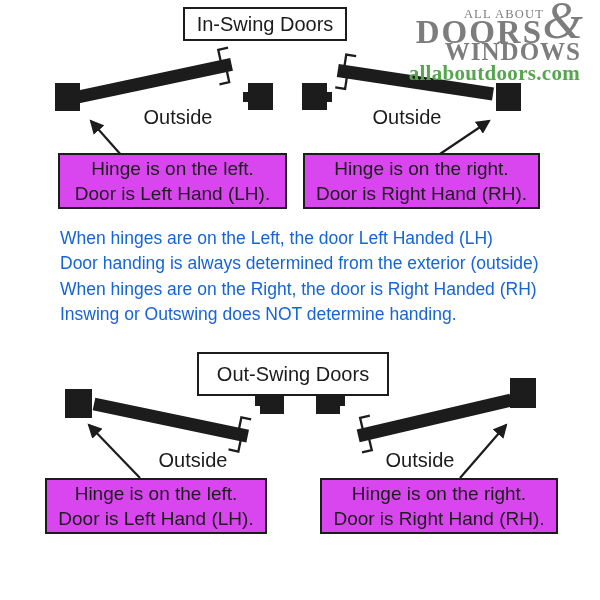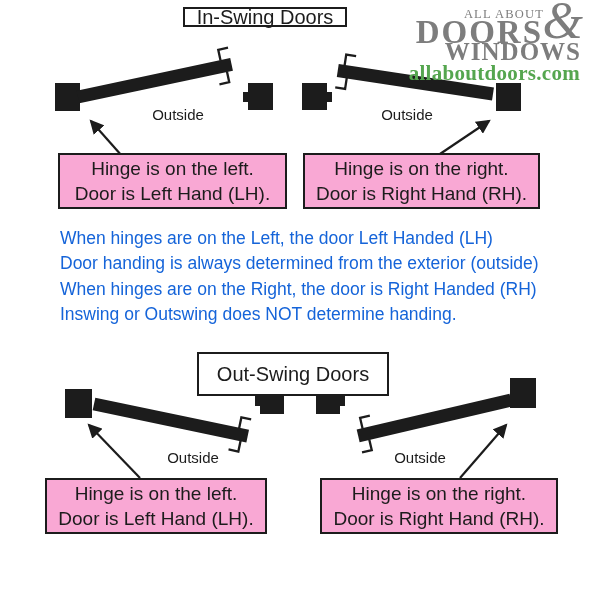--- a/index.html
+++ b/index.html
@@ -2,24 +2,24 @@
 <html><head>
 <meta charset="utf-8">
 <style>
   html,body{margin:0;padding:0;background:#fff;}
   body{width:600px;height:600px;position:relative;overflow:hidden;
        font-family:"Liberation Sans",sans-serif;color:#1c1c1c;}
   .abs{position:absolute;}
   .titlebox{border:2px solid #1c1c1c;background:#fff;display:flex;
             align-items:center;justify-content:center;
             font-size:20px;box-sizing:border-box;}
-  .captionbox{border:2px solid #1c1c1c;background:#f9a8d4;box-sizing:border-box;
+  .captionbox{border:2px solid #1c1c1c;background:#d946ef;box-sizing:border-box;
               display:flex;flex-direction:column;align-items:center;justify-content:center;
               font-size:19px;line-height:25px;text-align:center;}
-  .outside{font-size:15px;text-align:center;width:90px;}
+  .outside{font-size:20px;text-align:center;width:90px;}
   .note{width:530px;font-size:17.5px;line-height:25.4px;}
   .logo{width:140px;height:80px;font-family:"Liberation Serif",serif;}
   .logo .part{position:absolute;white-space:nowrap;}
   .logo .allabout{right:37px;top:3px;font-size:12.5px;letter-spacing:1.2px;}
   .logo .amp{right:-2px;top:-13px;font-size:52px;font-style:italic;}
   .logo .doors{right:38px;top:10px;font-size:33px;font-weight:bold;letter-spacing:2px;}
   .logo .windows{right:0px;top:34px;font-size:25px;font-weight:bold;letter-spacing:1px;}
   .logo .site{right:1px;top:57px;font-size:21px;font-weight:bold;letter-spacing:0.3px;}
   svg{position:absolute;left:0;top:0;}
 </style>
@@ -71,21 +71,21 @@
     <rect x="340" y="396" width="5" height="10"></rect>
     <g transform="translate(511,400) rotate(166.8)">
       <rect x="0" y="-6.5" width="157" height="13"></rect>
       <path d="M147,-6 V-17 H157 M151,6 V17 H141" fill="none" stroke="#1c1c1c" stroke-width="2.3"></path>
     </g>
     <rect x="510" y="378" width="26" height="30"></rect>
     <line x1="460" y1="478" x2="506" y2="425" stroke="#1c1c1c" stroke-width="2.2" marker-end="url(#ah)"></line>
   </g>
 </svg>
 
-<div class="abs titlebox" style="left:183px;top:7px;width:164px;height:20px;">
+<div class="abs titlebox" style="left:183px;top:7px;width:164px;height:34px;">
   <span>In-Swing Doors</span>
 </div>
 
 <div class="abs outside" style="left:133px;top:106px;">Outside</div>
 <div class="abs outside" style="left:362px;top:106px;">Outside</div>
 
 <div class="abs captionbox" style="left:58px;top:153px;width:229px;height:56px;">
   <div>Hinge is on the left.</div>
   <div>Door is Left Hand (LH).</div>
 </div>

